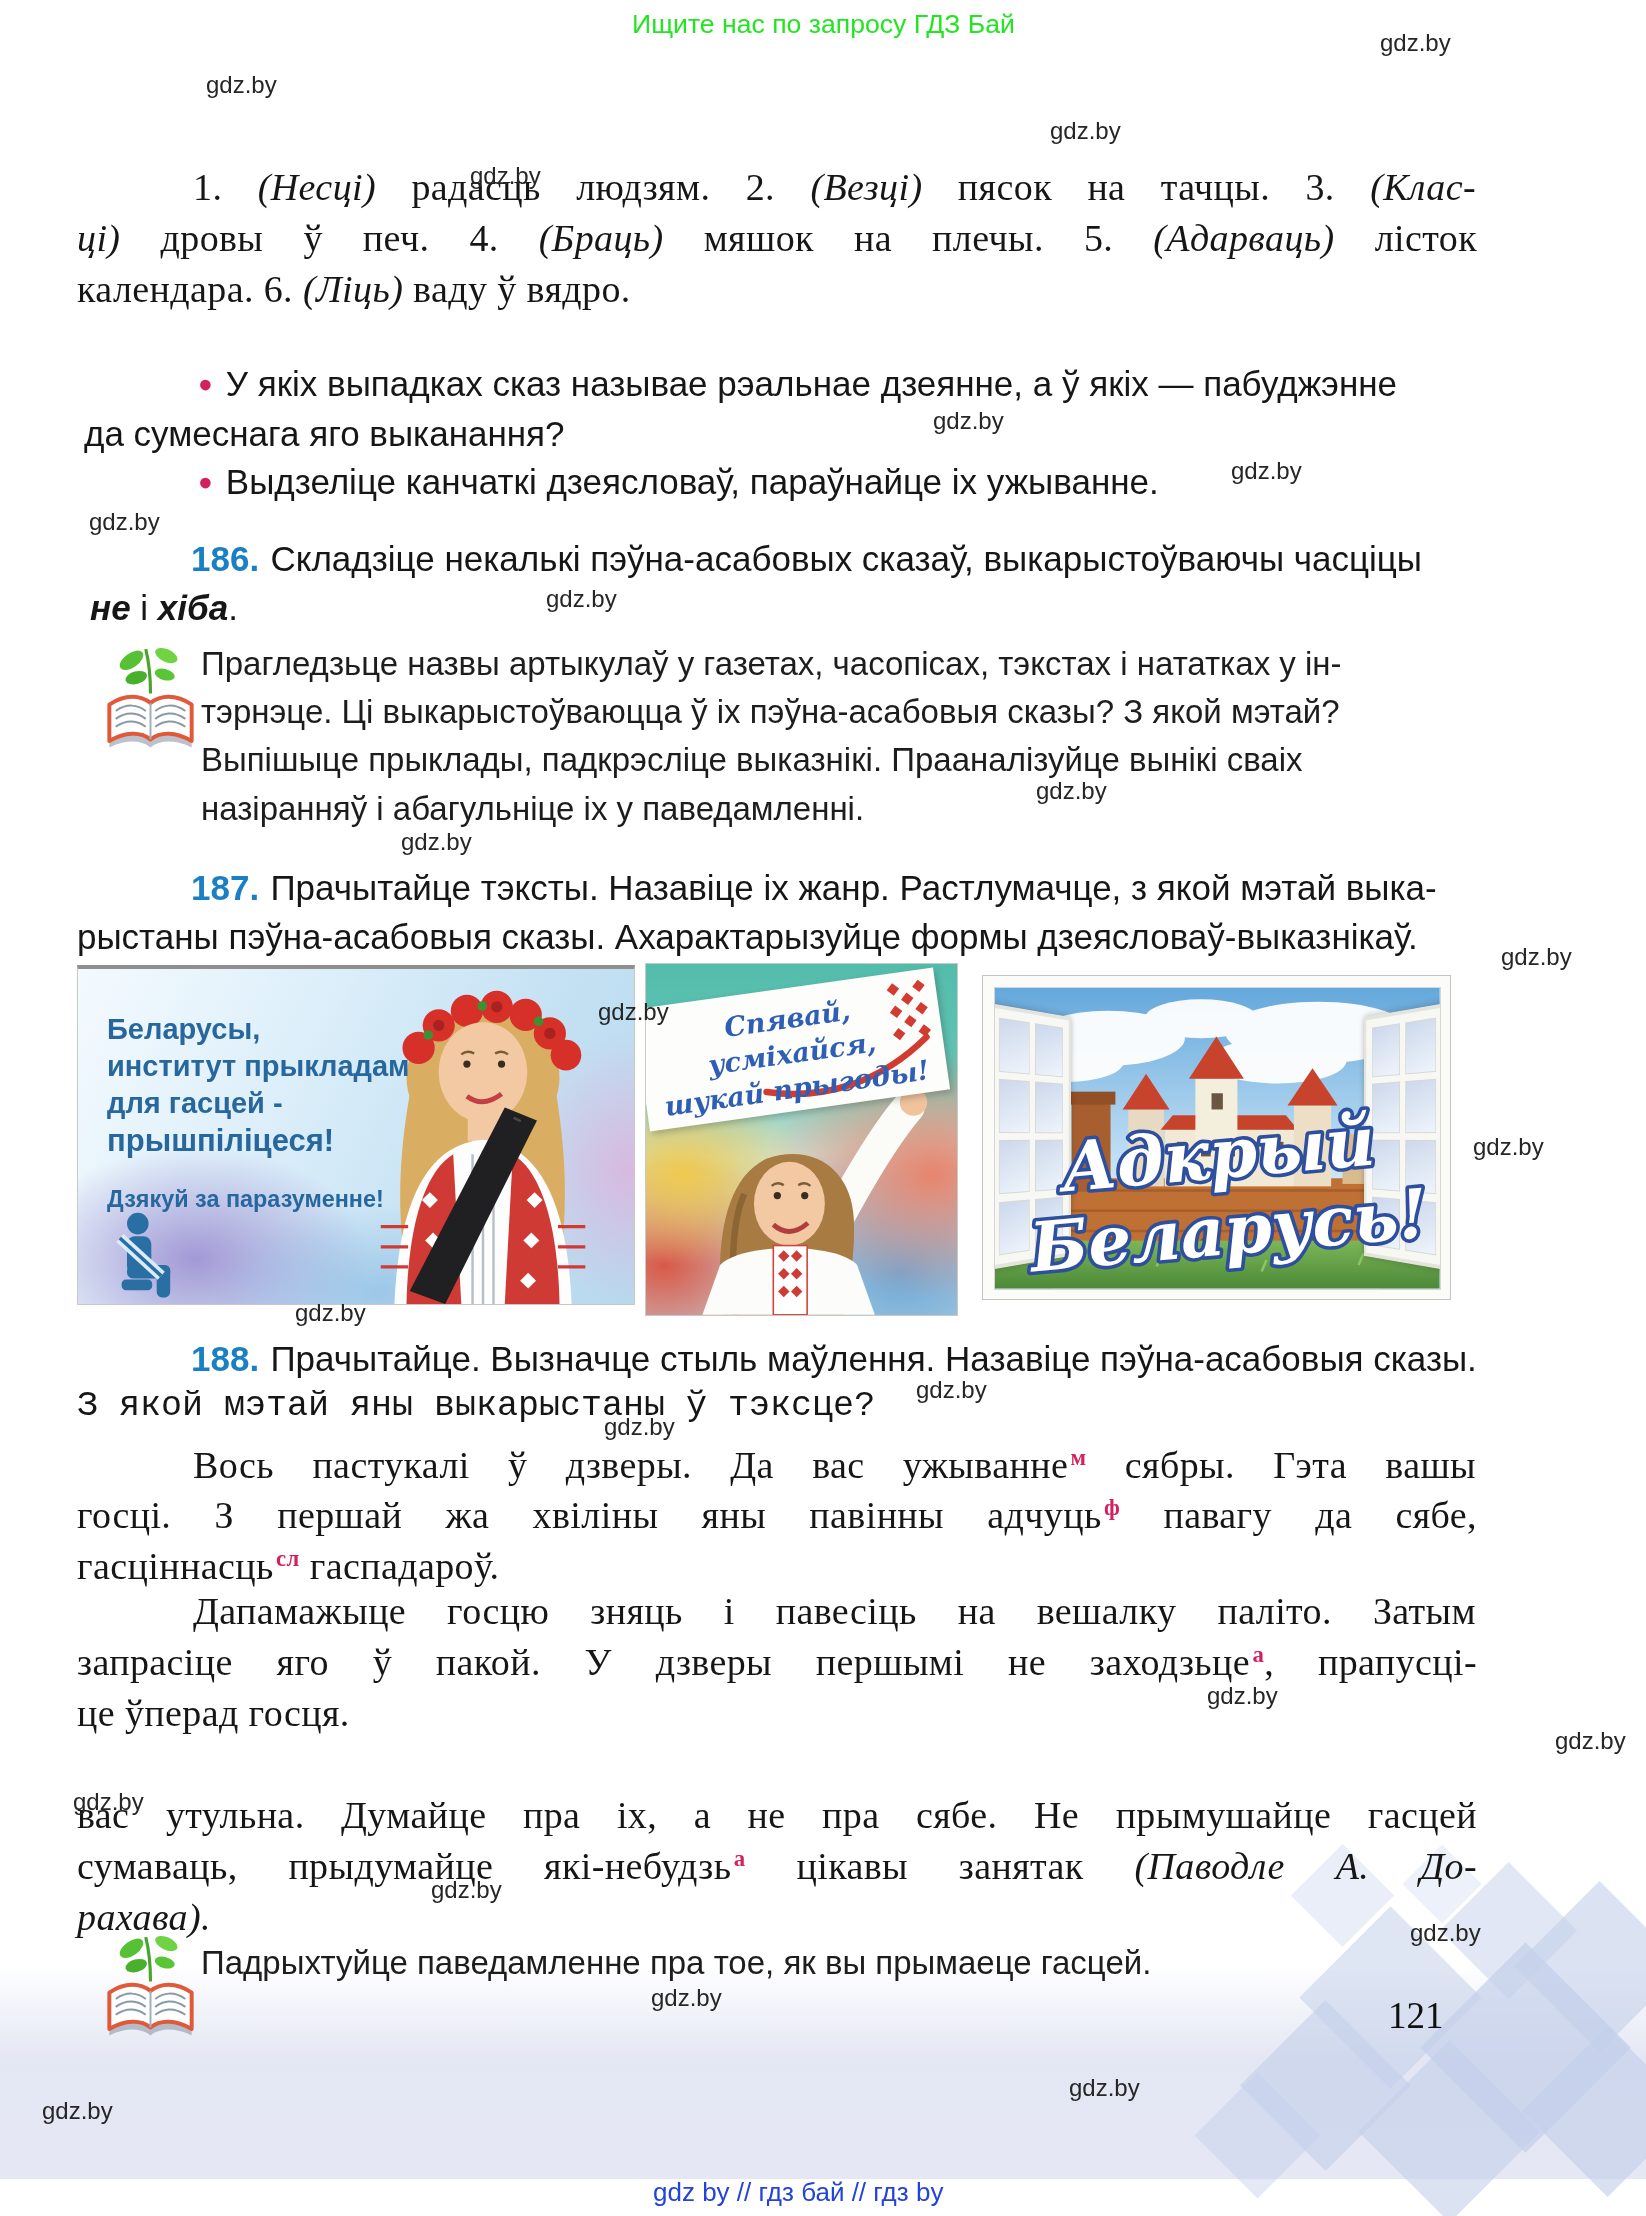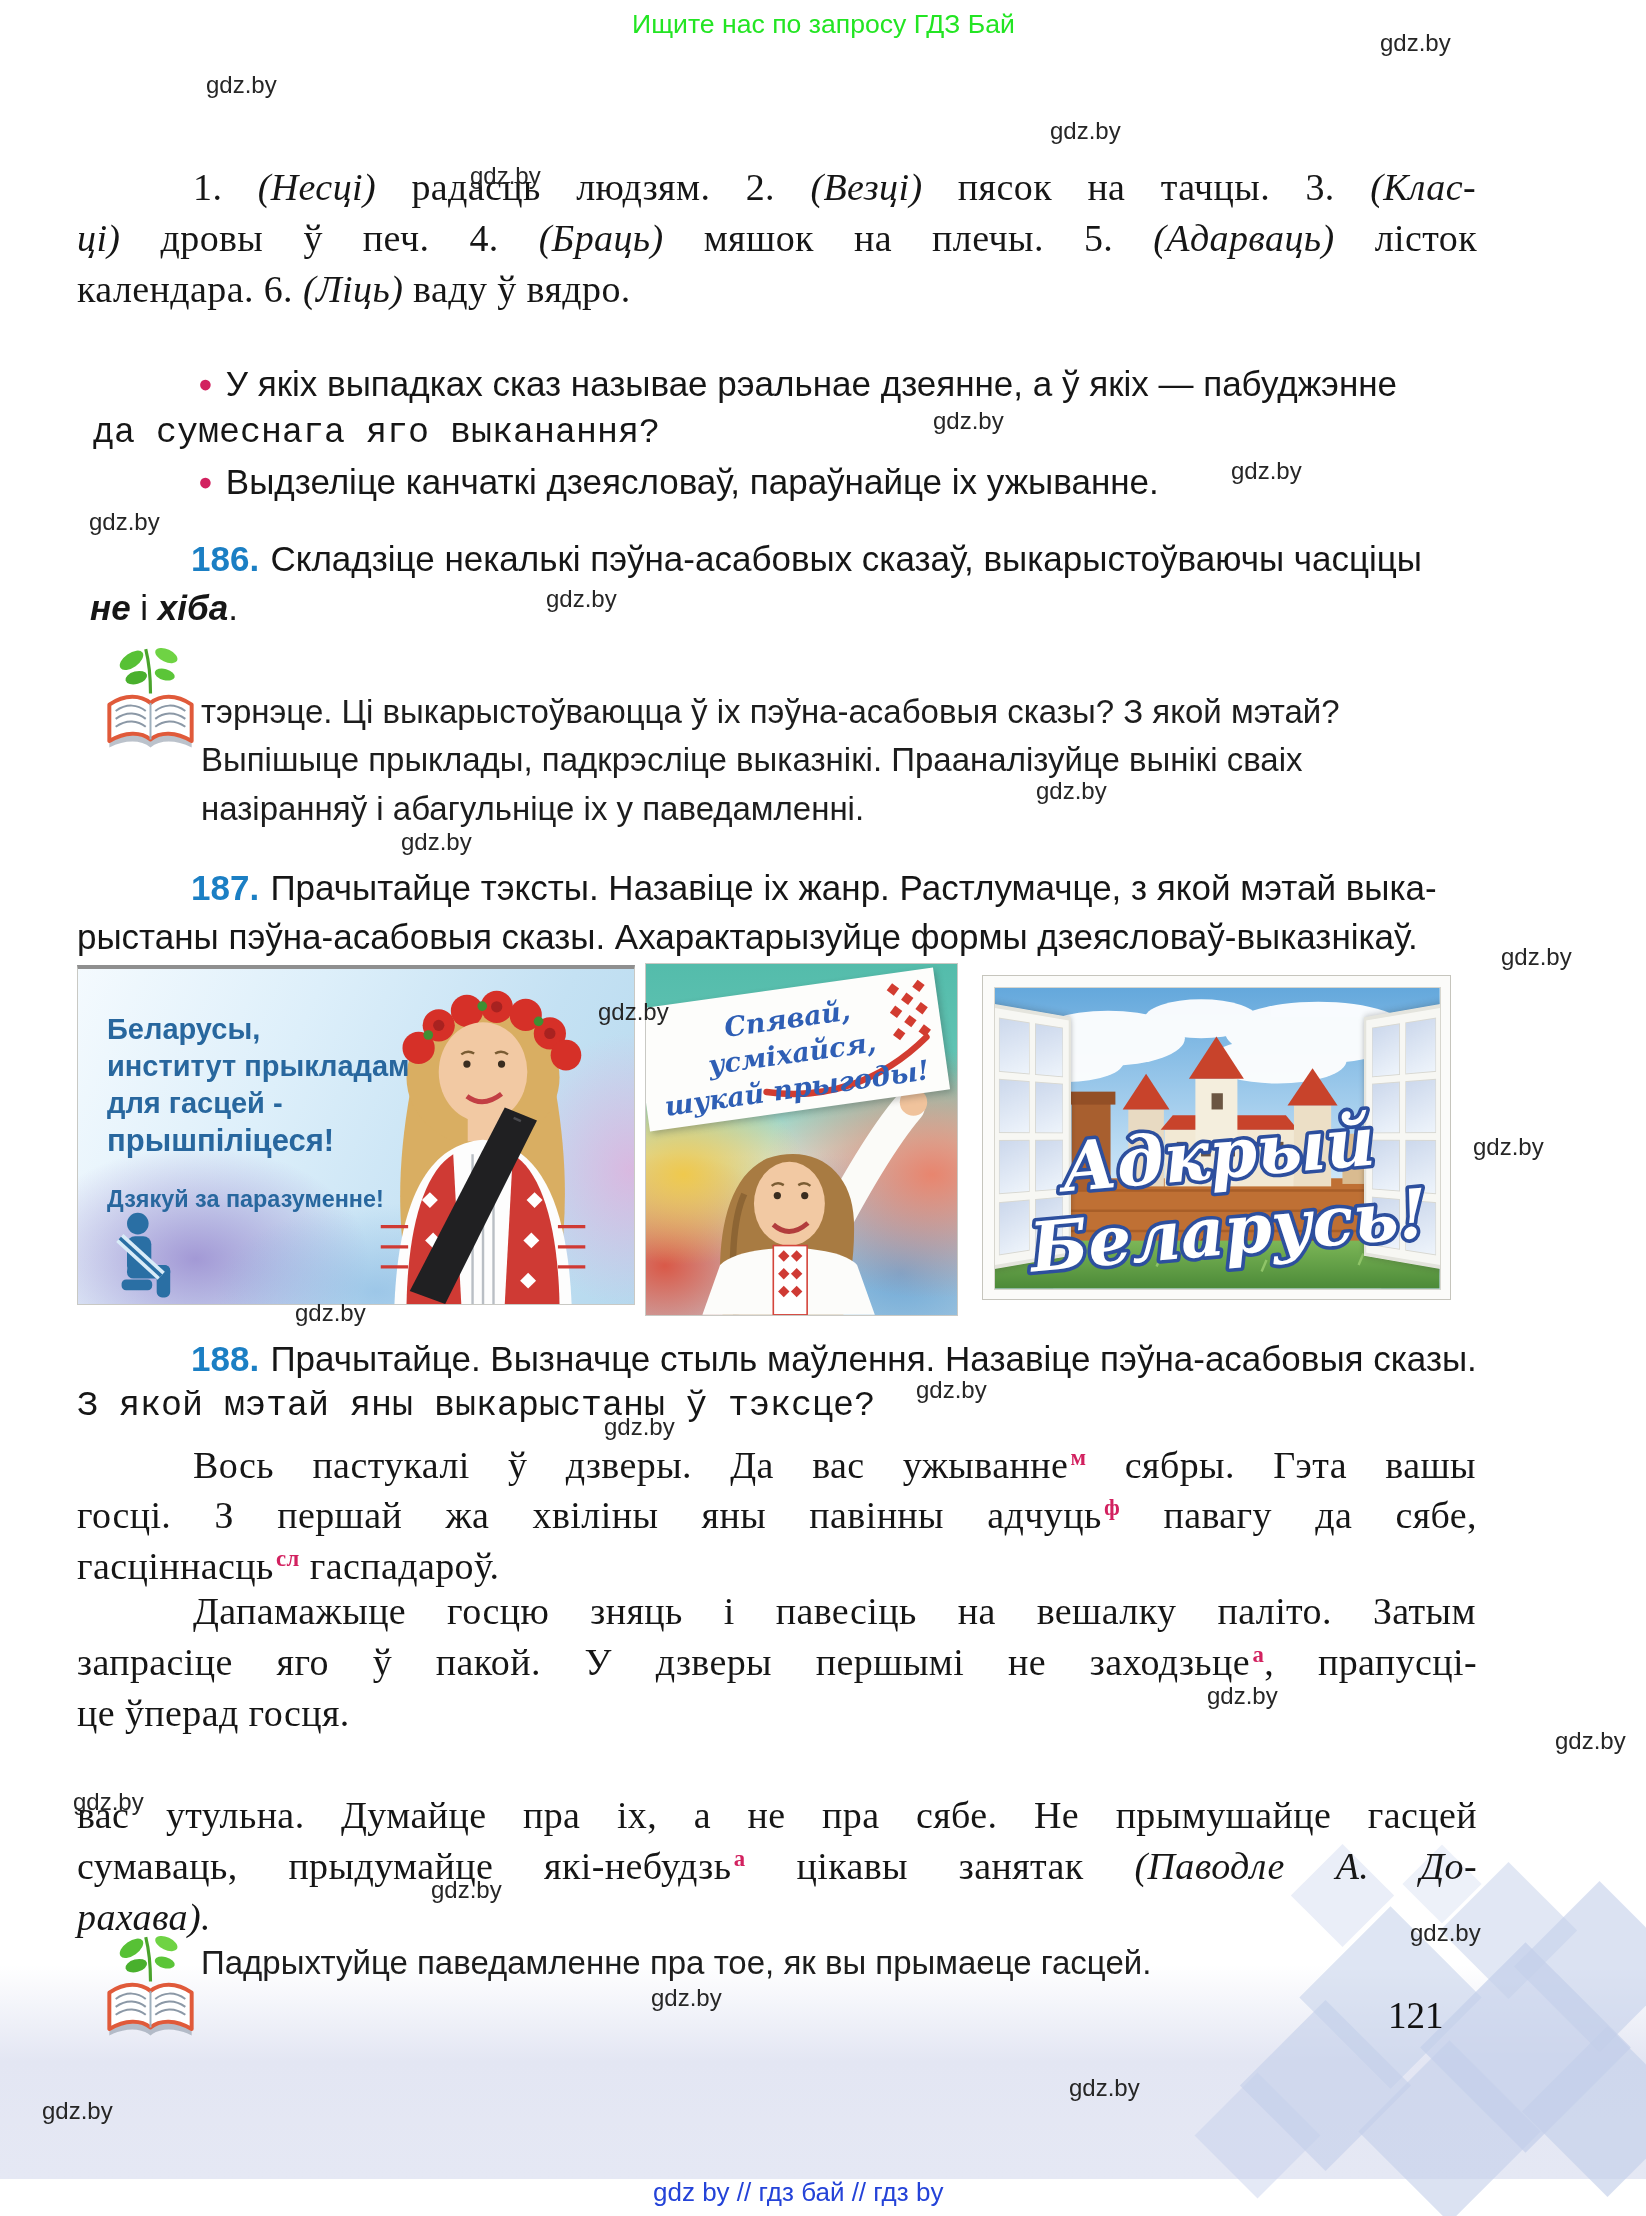--- a/index.html
+++ b/index.html
@@ -97,24 +97,25 @@
     <div class="diamond" style="left: 1460px; top: 1882px; width: 97px; height: 97px; opacity: 0.5;"></div>
     <div class="diamond" style="left: 1414px; top: 1856px; width: 56px; height: 56px; opacity: 0.3;"></div>
     <div class="diamond" style="left: 1306px; top: 1859px; width: 73px; height: 73px; opacity: 0.35;"></div>
     <div class="green-note">Ищите нас по запросу ГДЗ Бай</div>
 
   <div class="text-layer">
       <div class="tl serif just" style="left: 193px; top: 165px; width: 1283px;"><span>1. </span><span class="i">(Несці)</span><span> радасць людзям. 2. </span><span class="i">(Везці)</span><span> пясок на тачцы. 3. </span><span class="i">(Клас-</span></div>
       <div class="tl serif just" style="left: 77px; top: 216px; width: 1400px;"><span class="i">ці)</span><span> дровы ў печ. 4. </span><span class="i">(Браць)</span><span> мяшок на плечы. 5. </span><span class="i">(Адарваць)</span><span> лісток</span></div>
       <div class="tl serif" style="left: 77px; top: 267px;"><span>календара. 6. </span><span class="i">(Ліць)</span><span> ваду ў вядро.</span></div>
       <div class="tl sans" style="left: 198px; top: 363px;"><span class="dot">●</span><span>У якіх выпадках сказ называе рэальнае дзеянне, а ў якіх — пабуджэнне</span></div>
-      <div class="tl sans" style="left: 93px; top: 413px; font-family: Liberation Mono, monospace;"><span>да сумеснага яго выканання?</span></div>
+      <div class="tl sans" style="left: 84px; top: 413px;"><span>да сумеснага яго выканання?</span></div>
       <div class="tl sans" style="left: 198px; top: 461px;"><span class="dot">●</span><span>Выдзеліце канчаткі дзеясловаў, параўнайце іх ужыванне.</span></div>
       <div class="tl sans" style="left: 191px; top: 538px;"><span class="num">186.</span><span>Складзіце некалькі пэўна-асабовых сказаў, выкарыстоўваючы часціцы</span></div>
       <div class="tl sans" style="left: 90px; top: 587px;"><span class="bi">не</span><span> і </span><span class="bi">хіба</span><span>.</span></div>
+      <div class="tl sans-sm" style="left: 201px; top: 645px;"><span>Прагледзьце назвы артыкулаў у газетах, часопісах, тэкстах і нататках у ін-</span></div>
       <div class="tl sans-sm" style="left: 201px; top: 693px;"><span>тэрнэце. Ці выкарыстоўваюцца ў іх пэўна-асабовыя сказы? З якой мэтай?</span></div>
       <div class="tl sans-sm" style="left: 201px; top: 741px;"><span>Выпішыце прыклады, падкрэсліце выказнікі. Прааналізуйце вынікі сваіх</span></div>
       <div class="tl sans-sm" style="left: 201px; top: 790px;"><span>назіранняў і абагульніце іх у паведамленні.</span></div>
       <div class="tl sans" style="left: 191px; top: 867px;"><span class="num">187.</span><span>Прачытайце тэксты. Назавіце іх жанр. Растлумачце, з якой мэтай выка-</span></div>
       <div class="tl sans" style="left: 77px; top: 916px;"><span>рыстаны пэўна-асабовыя сказы. Ахарактарызуйце формы дзеясловаў-выказнікаў.</span></div>
       <div class="tl sans" style="left: 191px; top: 1338px;"><span class="num">188.</span><span>Прачытайце. Вызначце стыль маўлення. Назавіце пэўна-асабовыя сказы.</span></div>
       <div class="tl sans" style="left: 77px; top: 1386px; font-family: Liberation Mono, monospace;"><span>З якой мэтай яны выкарыстаны ў тэксце?</span></div>
       <div class="tl serif just" style="left: 193px; top: 1443px; width: 1283px;"><span>Вось пастукалі ў дзверы. Да вас ужыванне</span><span class="sup">м</span><span> сябры. Гэта вашы</span></div>
       <div class="tl serif just" style="left: 77px; top: 1493px; width: 1400px;"><span>госці. З першай жа хвіліны яны павінны адчуць</span><span class="sup">ф</span><span> павагу да сябе,</span></div>
       <div class="tl serif" style="left: 77px; top: 1544px;"><span>гасціннасць</span><span class="sup">сл</span><span> гаспадароў.</span></div>

